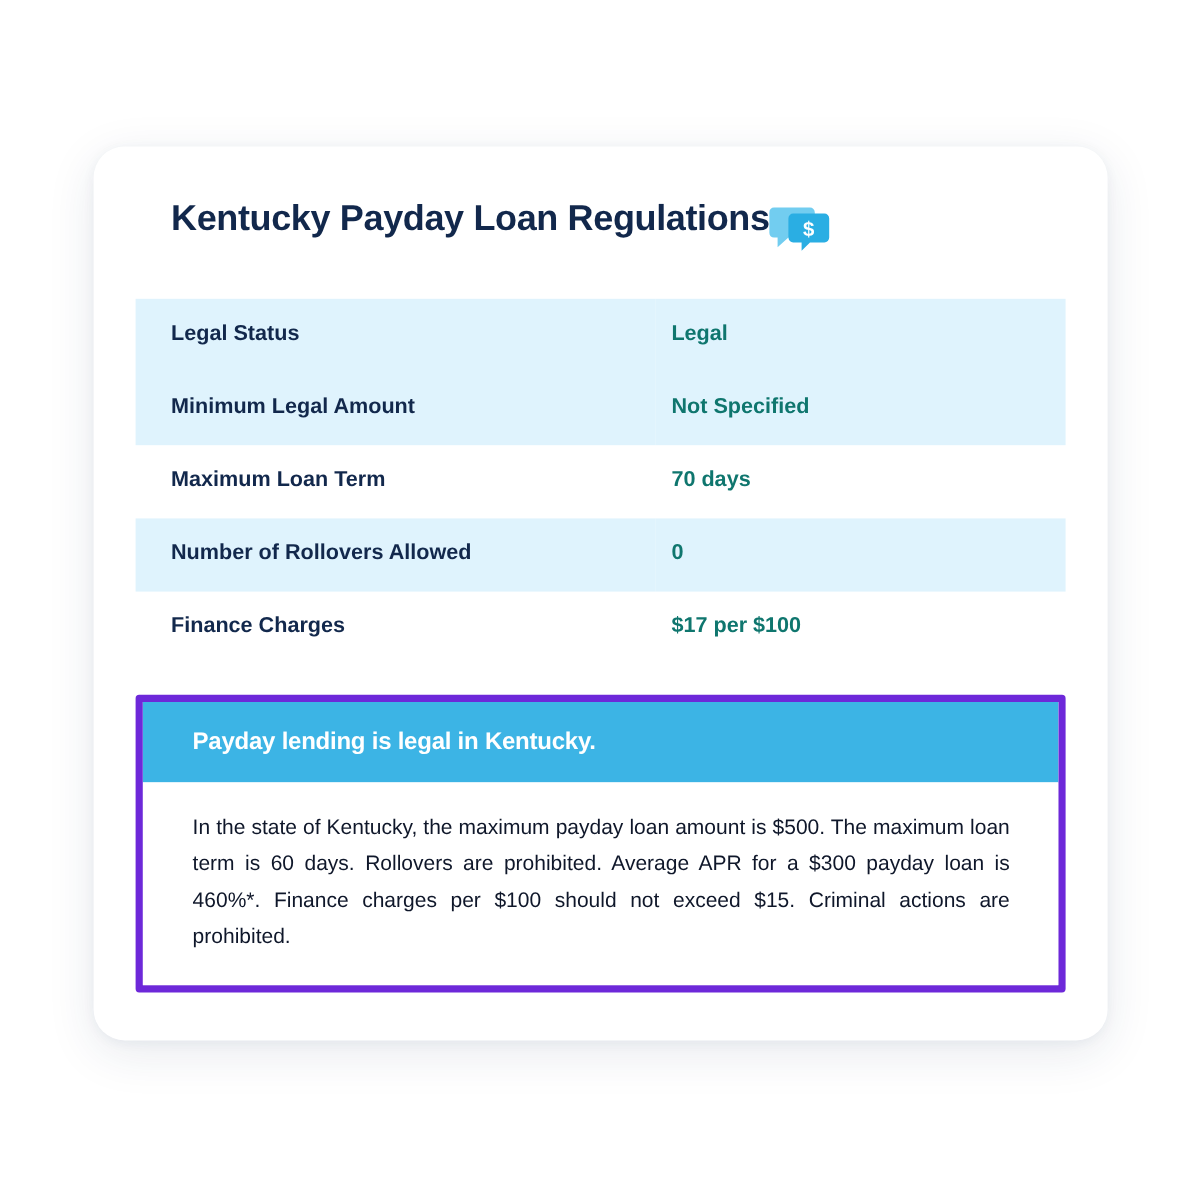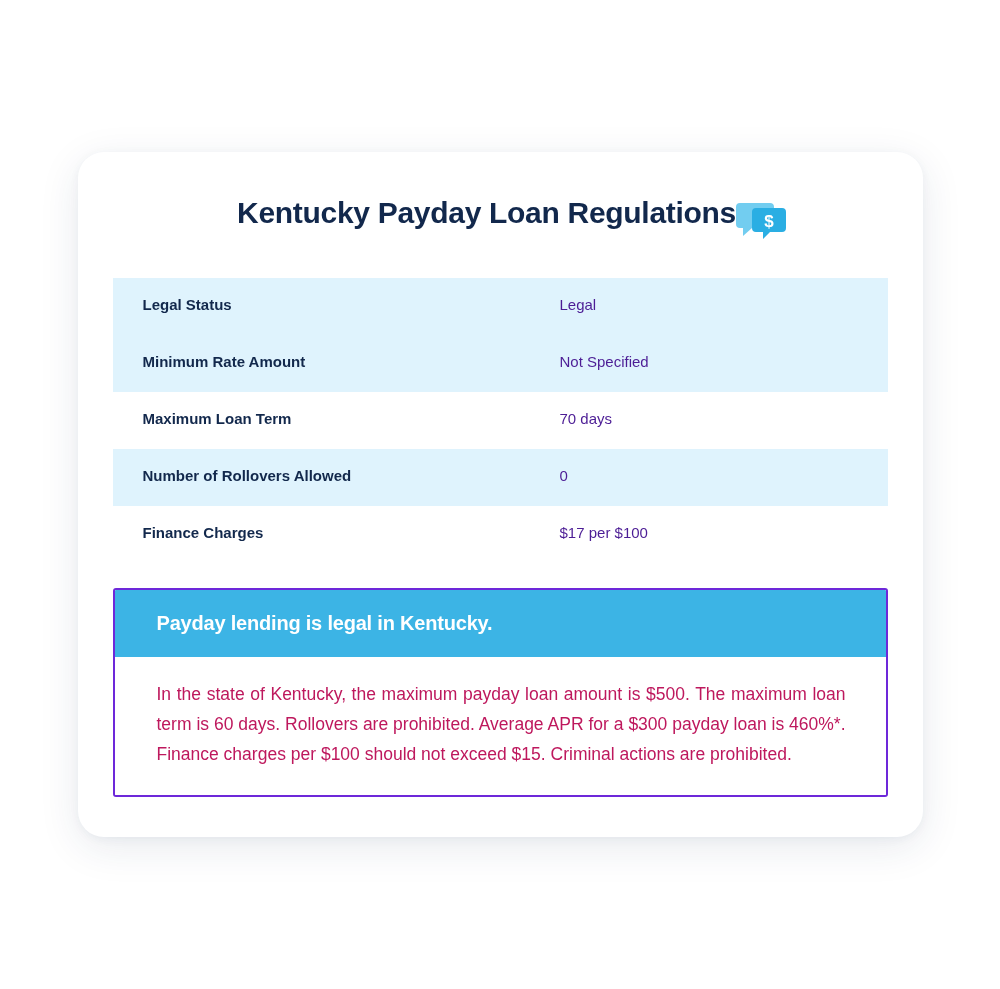--- a/index.html
+++ b/index.html
@@ -30,21 +30,21 @@
     background: #ffffff;
     border-radius: 26px;
     box-shadow: 0 10px 40px rgba(27, 50, 90, 0.10), 0 2px 10px rgba(27, 50, 90, 0.05);
     padding: 42px 35px 40px 35px;
     box-sizing: border-box;
   }
 
   .card-header {
     display: flex;
     align-items: flex-start;
-    justify-content: center;
+    justify-content: flex-start;
     padding: 0 0 0 30px;
     margin-bottom: 28px;
   }
 
   .card-title {
     font-size: 30px;
     line-height: 1.25;
     font-weight: bold;
     color: #12284c;
     letter-spacing: -0.3px;
@@ -59,58 +59,58 @@
 
   table.reg-table {
     width: 100%;
     border-collapse: collapse;
     table-layout: fixed;
   }
 
   table.reg-table td {
     padding: 18px 0 22px 30px;
     vertical-align: middle;
-    font-size: 15px;
+    font-size: 18px;
   }
 
   table.reg-table td.label {
     width: 52%;
     color: #12284c;
     font-weight: bold;
   }
 
   table.reg-table td.value {
-    color: #4c1d95;
-    font-weight: normal;
+    color: #0f766e;
+    font-weight: bold;
     padding-left: 14px;
   }
 
   table.reg-table tr.shaded td {
     background: #dff3fd;
   }
 
   .notice {
     margin-top: 25px;
-    border: 2px solid #6d28d9;
+    border: 6px solid #6d28d9;
     border-radius: 3px;
     overflow: hidden;
   }
 
   .notice-head {
     background: #3cb4e5;
     color: #ffffff;
     font-size: 20px;
     font-weight: bold;
     padding: 22px 30px 22px 42px;
     letter-spacing: -0.2px;
   }
 
   .notice-body {
     background: #ffffff;
-    color: #be185d;
+    color: #0f172a;
     font-size: 17.5px;
     line-height: 1.72;
     padding: 22px 40px 26px 42px;
     text-align: justify;
   }
 </style>
 </head>
 <body>
 
 <div class="page">
@@ -127,21 +127,21 @@
       </span>
     </div>
 
     <table class="reg-table">
       <tbody>
         <tr class="shaded">
           <td class="label">Legal Status</td>
           <td class="value">Legal</td>
         </tr>
         <tr class="shaded">
-          <td class="label">Minimum Rate Amount</td>
+          <td class="label">Minimum Legal Amount</td>
           <td class="value">Not Specified</td>
         </tr>
         <tr>
           <td class="label">Maximum Loan Term</td>
           <td class="value">70 days</td>
         </tr>
         <tr class="shaded">
           <td class="label">Number of Rollovers Allowed</td>
           <td class="value">0</td>
         </tr>

